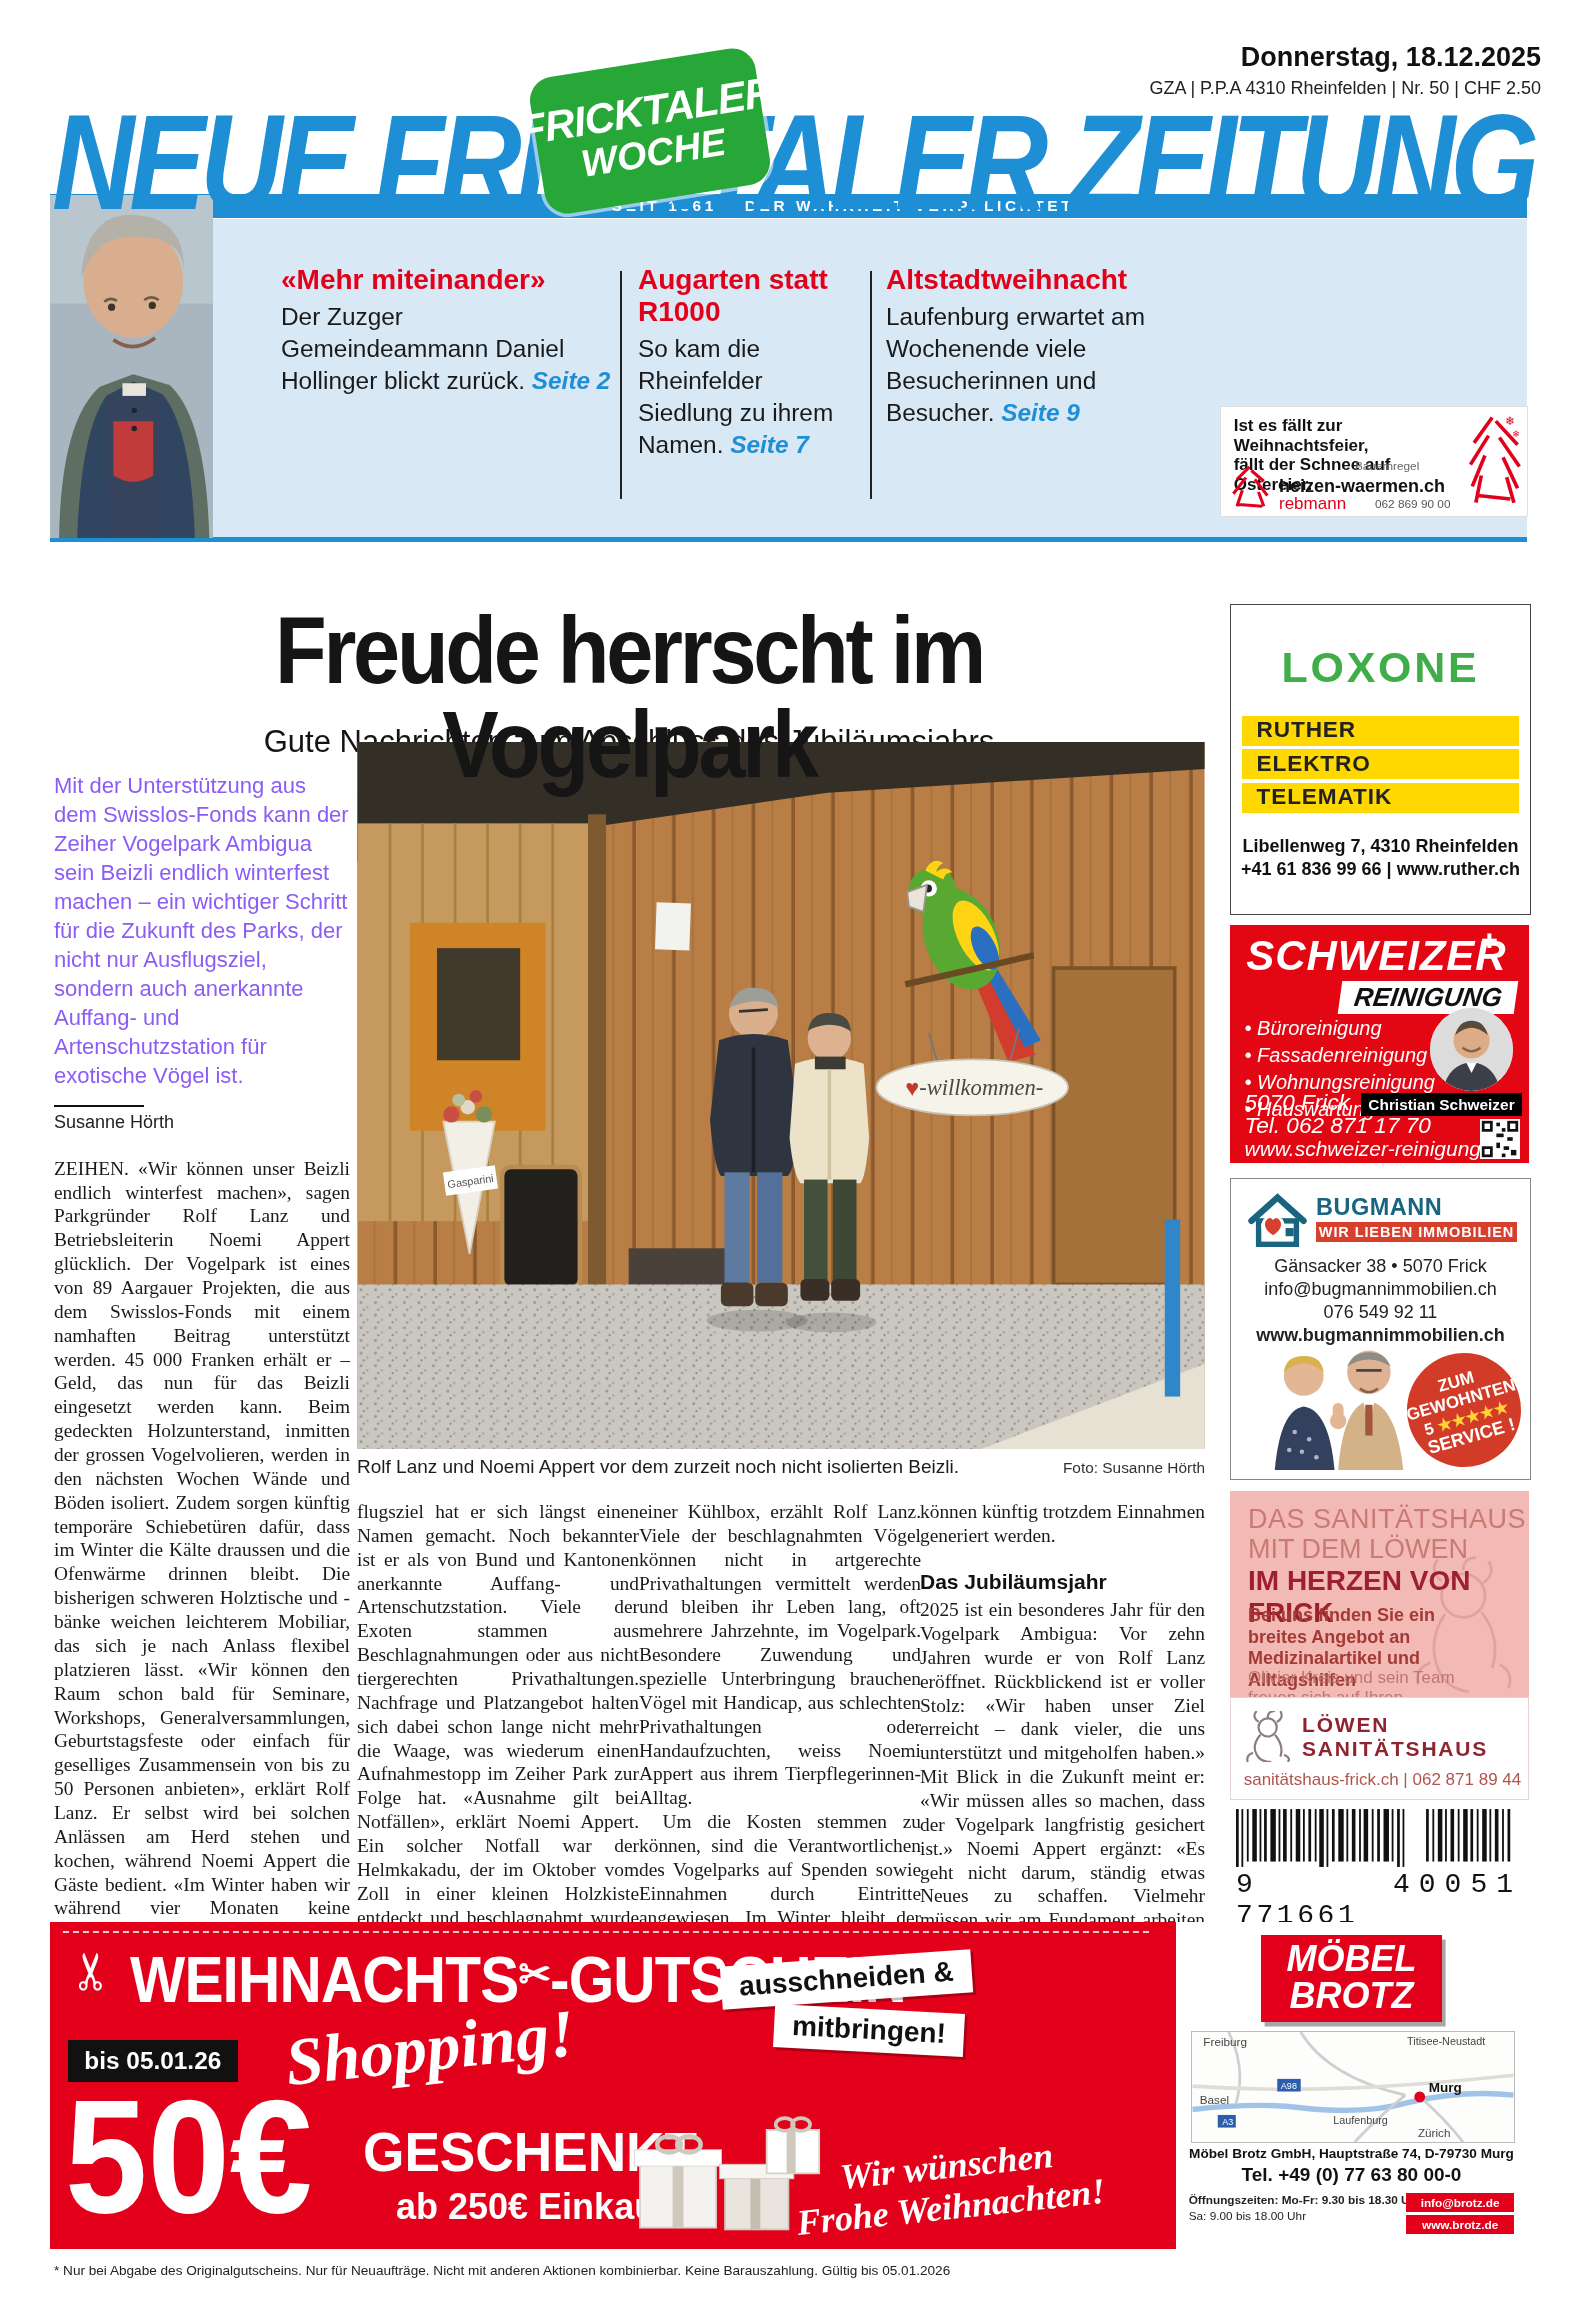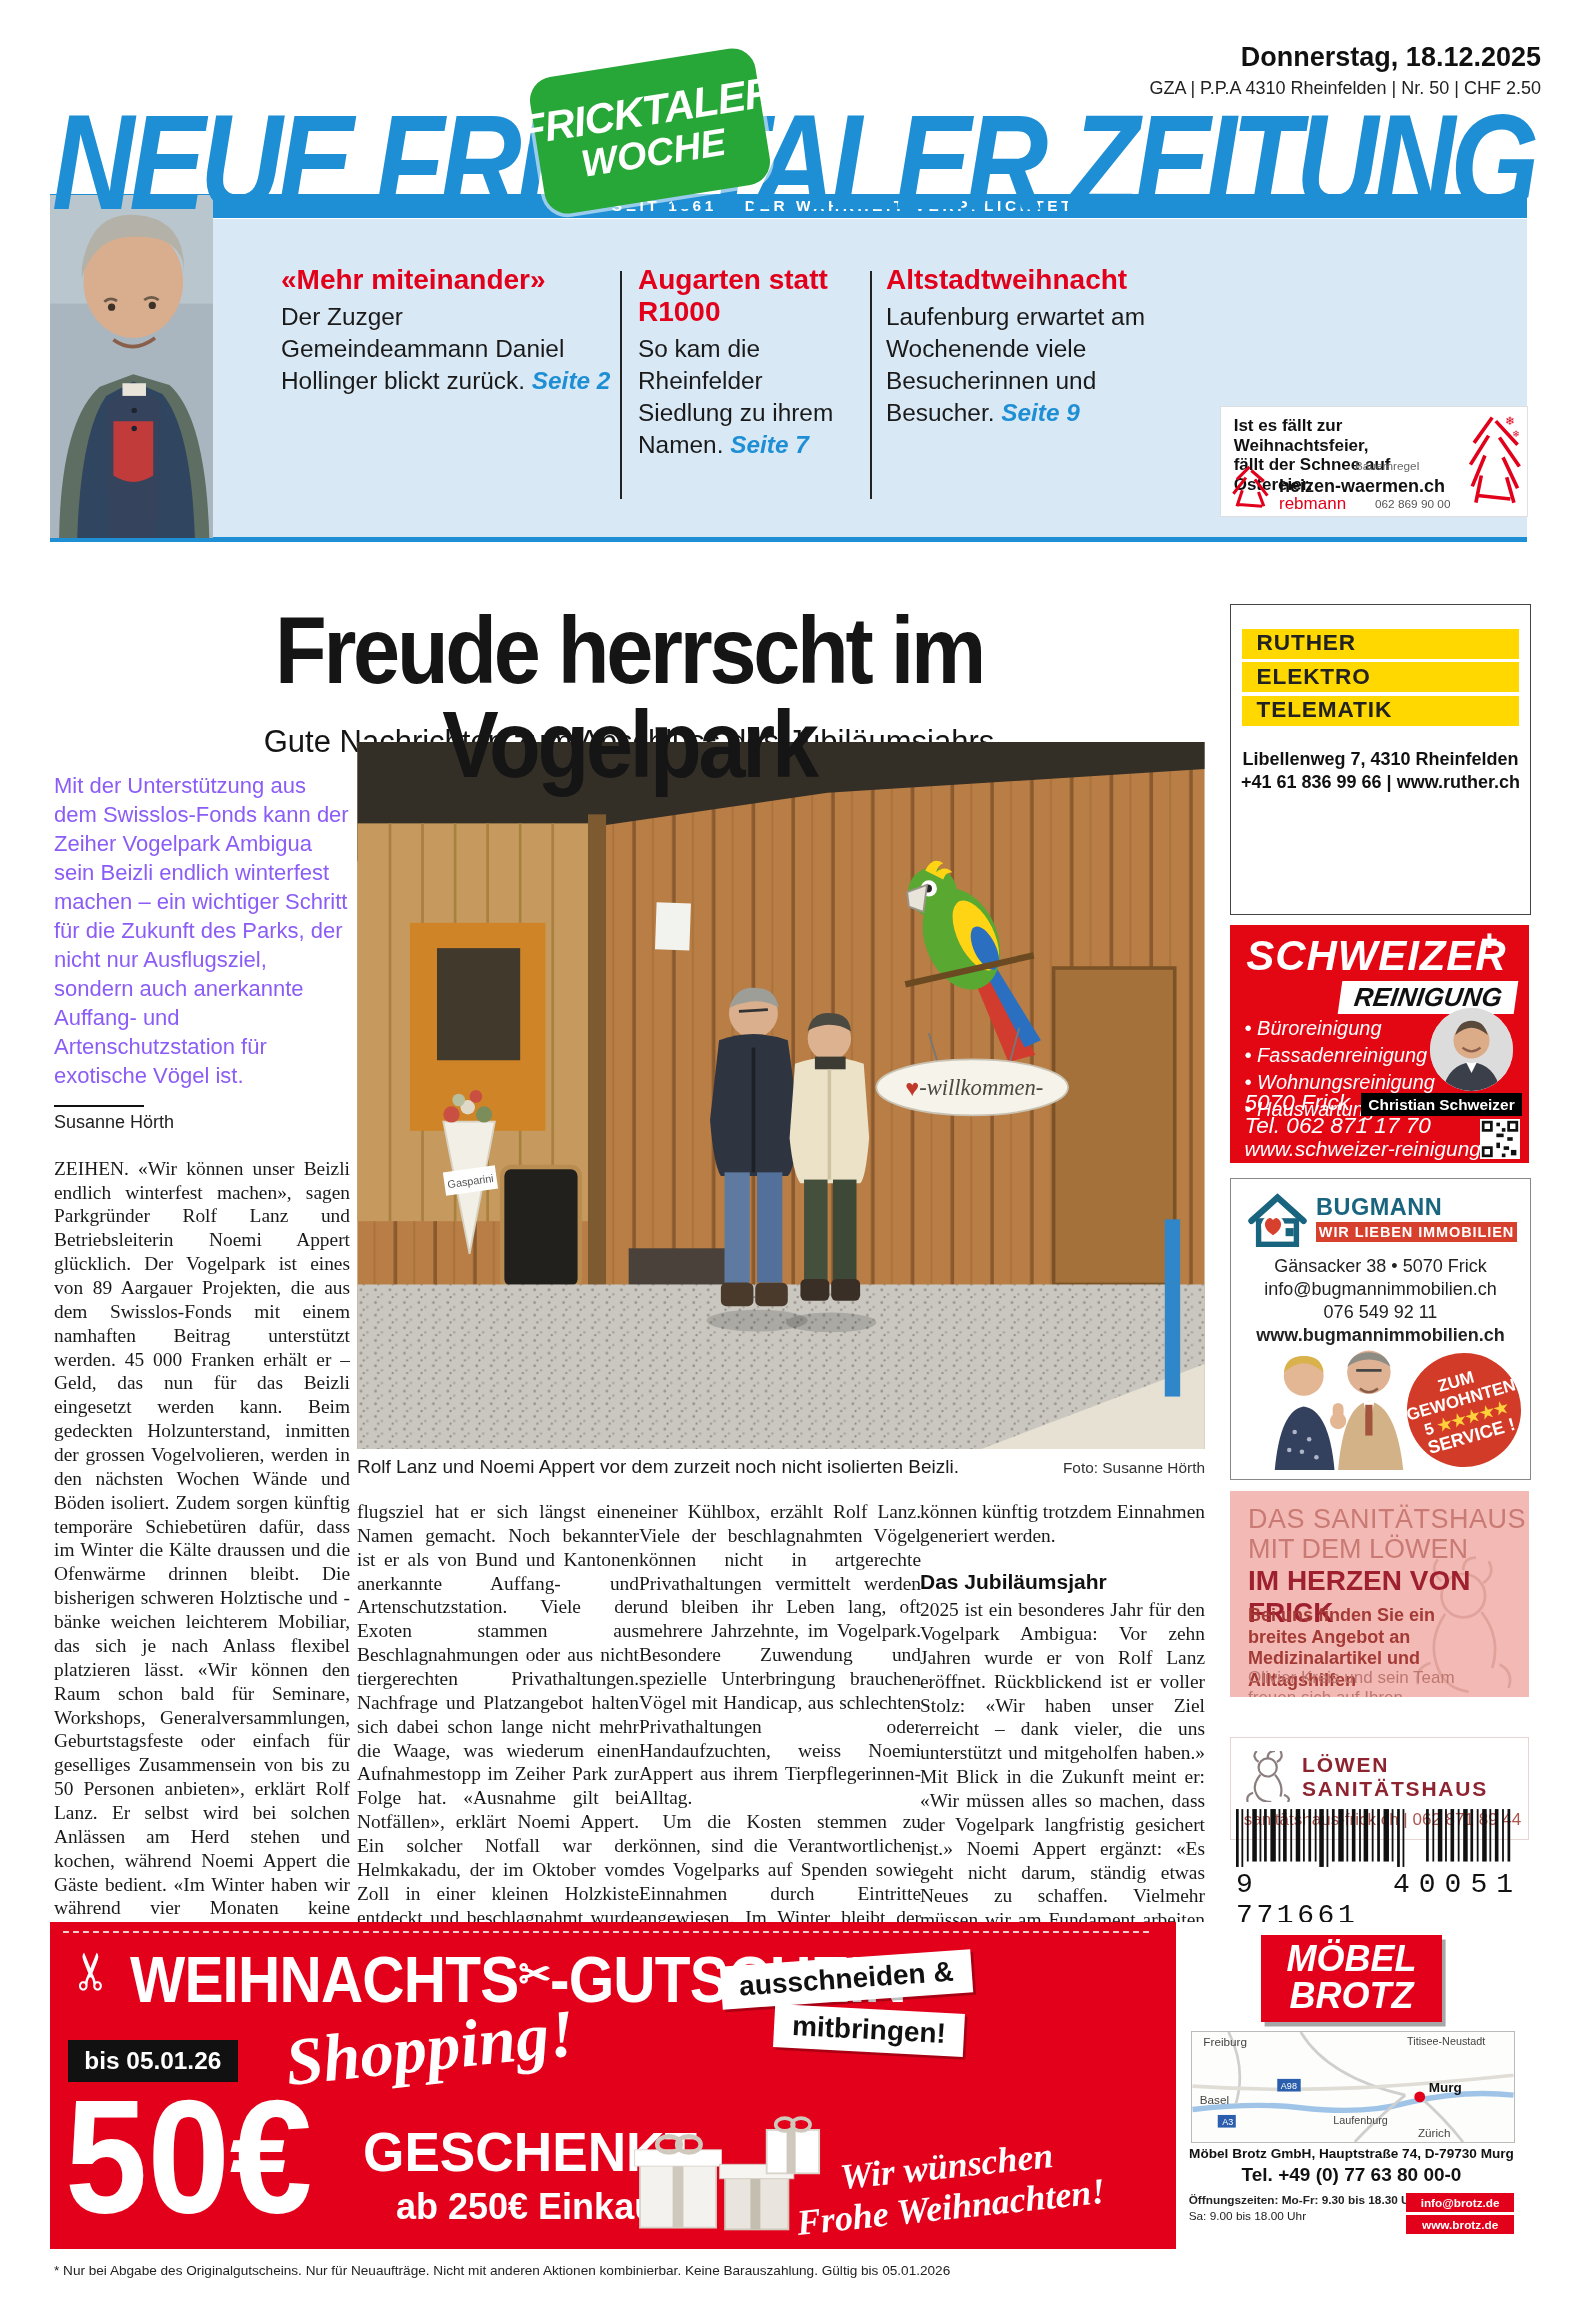--- a/index.html
+++ b/index.html
@@ -99,21 +99,21 @@
   .bug-badge .stars{color:#ffd23c;}
   .bug-badge .t4{font-size:18px;}
   .sani{top:1491px;height:309px;background:#fff;}
   .sani-pink{position:absolute;left:0;top:0;width:100%;height:206px;background:#f3bab5;overflow:hidden;}
   .sani-pink .l1{position:absolute;left:18px;top:12.7px;font-size:27px;color:#ca7a74;letter-spacing:0.5px;}
   .sani-pink .l2{position:absolute;left:18px;top:43px;font-size:27px;color:#ca7a74;}
   .sani-pink .l3{position:absolute;left:18px;top:74px;font-size:28px;font-weight:bold;color:#9e1f2e;}
   .sani-pink .b1{position:absolute;left:18px;top:114px;width:199px;font-size:18px;font-weight:bold;line-height:1.2;color:#a33a35;}
   .sani-pink .b2{position:absolute;left:18px;top:177px;width:208px;font-size:17px;line-height:1.15;color:#bd7670;}
   .sani-lion-wm{position:absolute;right:-5.4px;top:63px;}
-  .sani-white{position:absolute;left:0;top:206px;width:100%;height:103px;background:#fff;border:0.9px solid #e5d5d3;box-sizing:border-box;margin-top:40px;}
+  .sani-white{position:absolute;left:0;top:206px;width:100%;height:103px;background:#fff;border:0.9px solid #e5d5d3;box-sizing:border-box;}
   .sani-logo{position:absolute;left:12.7px;top:12.7px;width:51px;height:51px;}
   .sani-brand{position:absolute;left:71px;top:14.5px;font-size:21px;font-weight:bold;color:#8e2430;letter-spacing:1.8px;line-height:1.15;}
   .sani-contact{position:absolute;left:12.7px;top:72px;font-size:17px;color:#b0544e;}
   .barcode{position:absolute;left:1236px;top:1809px;width:286px;height:87px;}
   .bc-nums{position:absolute;top:60px;width:100%;display:flex;font-family:Liberation Mono, monospace;
         font-size:28px;color:#111;}
   .bc-main{letter-spacing:3.6px;margin-left:0px;}
   .bc-addon{letter-spacing:9px;margin-left:31px;}
   
   .brotz{position:absolute;left:50px;top:1922px;width:1477px;height:327px;background:#e2001a;overflow:hidden;}
@@ -350,20 +350,21 @@
     <div>einer Kühlbox, erzählt Rolf Lanz. Viele der beschlagnahmten Vögel können nicht in artgerechte Privathaltungen vermittelt werden und bleiben ihr Leben lang, oft mehrere Jahrzehnte, im Vogelpark. Besondere Zuwendung und spezielle Unterbringung brauchen Vögel mit Handicap, aus schlechten Privathaltungen oder Handaufzuchten, weiss Noemi Appert aus ihrem Tierpflegerinnen-Alltag.</div>
     <div class="indent">Um die Kosten stemmen zu können, sind die Verantwortlichen des Vogelparks auf Spenden sowie Einnahmen durch Eintritte angewiesen. Im Winter bleibt der Park geschlossen. Mit dem winterfesten Beizli</div>
   </div>
   <div class="serif serif-col" style="left:920px;width:285px;">
     <div>können künftig trotzdem Einnahmen generiert werden.</div>
     <div class="subhead">Das Jubiläumsjahr</div>
     <div>2025 ist ein besonderes Jahr für den Vogelpark Ambigua: Vor zehn Jahren wurde er von Rolf Lanz eröffnet. Rückblickend ist er voller Stolz: «Wir haben unser Ziel erreicht – dank vieler, die uns unterstützt und mitgeholfen haben.» Mit Blick in die Zukunft meint er: «Wir müssen alles so machen, dass der Vogelpark langfristig gesichert ist.» Noemi Appert ergänzt: «Es geht nicht darum, ständig etwas Neues zu schaffen. Vielmehr müssen wir am Fundament arbeiten und so die Zukunft des Parks sichern.»</div>
   </div>
 
   <div class="ad loxone">
+    <div class="logo">LOXONE</div>
     <div class="lox-bars">
       <div class="lox-bar">RUTHER</div>
       <div class="lox-bar">ELEKTRO</div>
       <div class="lox-bar">TELEMATIK</div>
     </div>
     <div class="addr">
       <span>Libellenweg 7, 4310 Rheinfelden</span><br>
       <span>+41 61 836 99 66 | www.ruther.ch</span>
     </div>
   </div>

